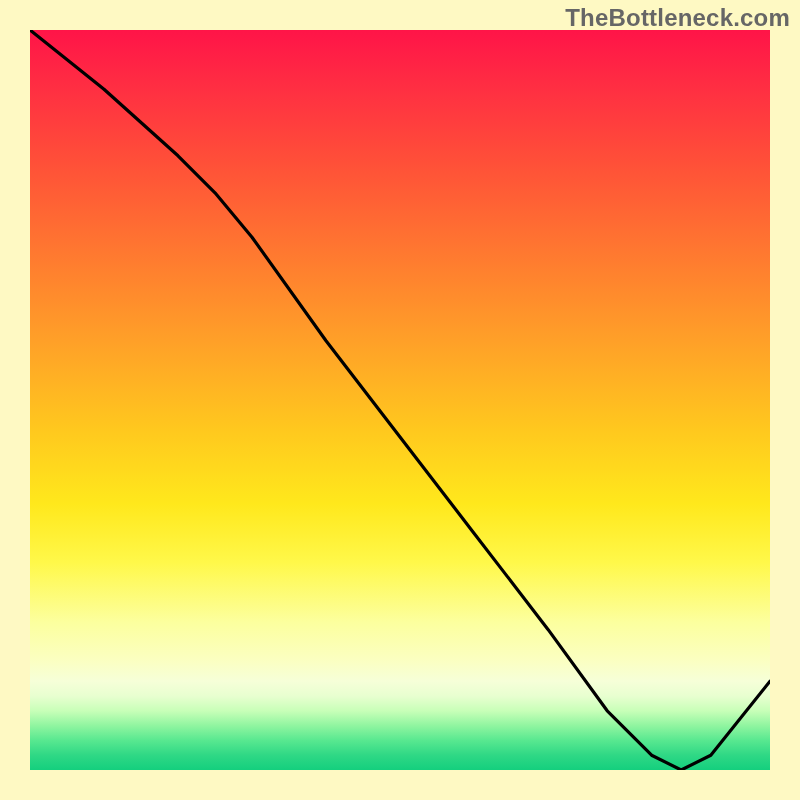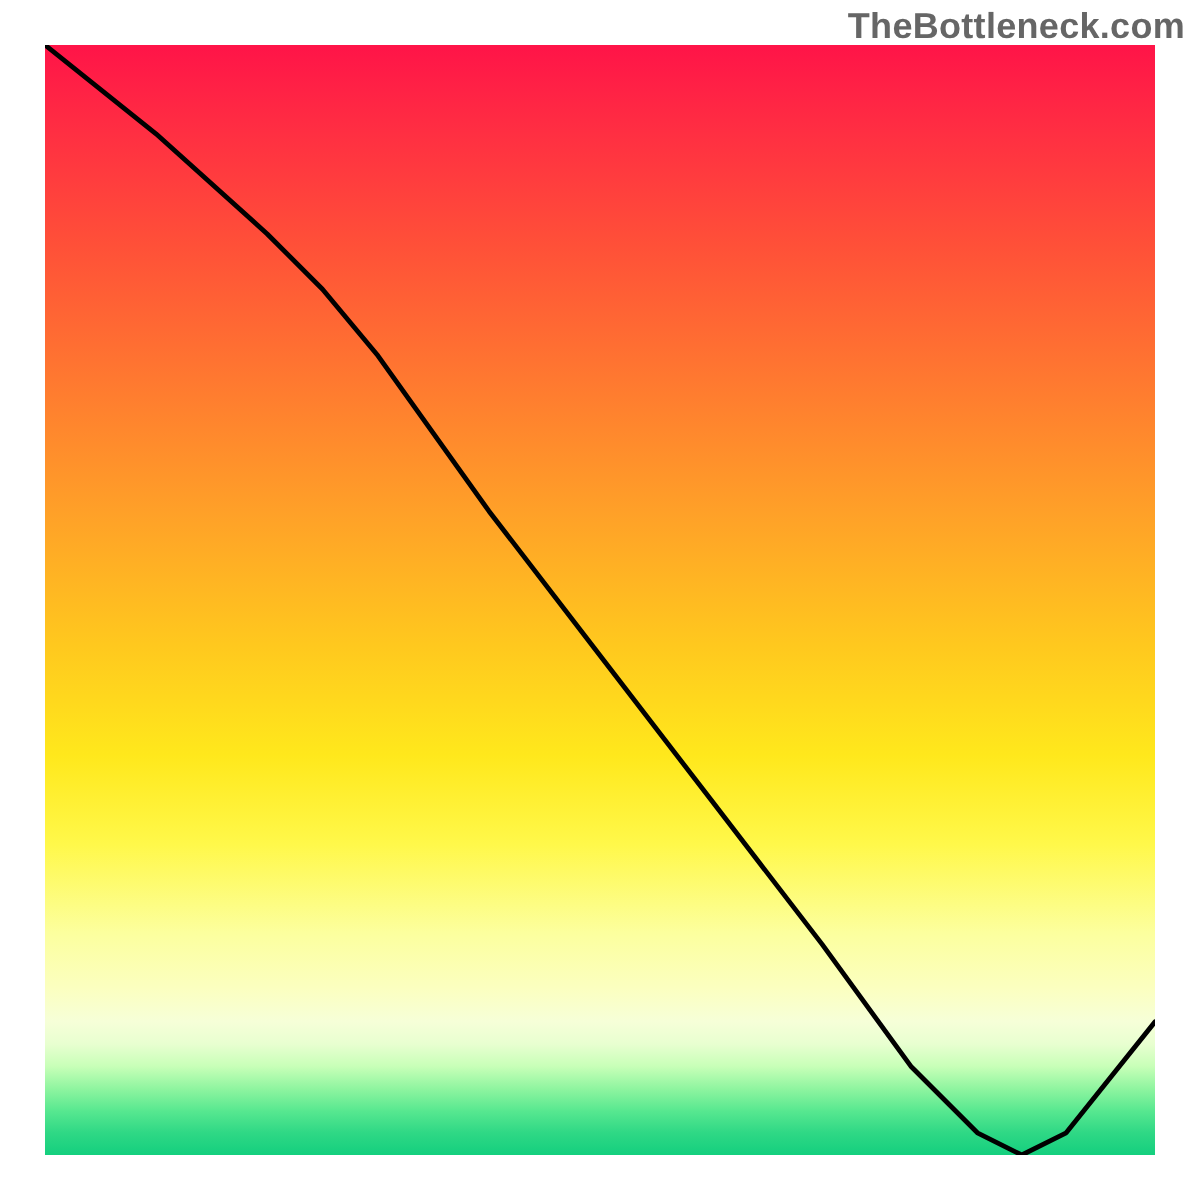--- a/index.html
+++ b/index.html
@@ -8,21 +8,21 @@
     width: 800px;
     height: 800px;
     background: #000;
     font-family: Arial, Helvetica, sans-serif;
     overflow: hidden;
   }
   .frame {
     position: relative;
     width: 800px;
     height: 800px;
-    background: #ffffff;
+    background: #fef9c3;
   }
   .watermark {
     position: absolute;
     top: 4px;
     right: 10px;
     color: #666;
     font-size: 24px;
     font-weight: 600;
     letter-spacing: 0.2px;
     z-index: 10;

